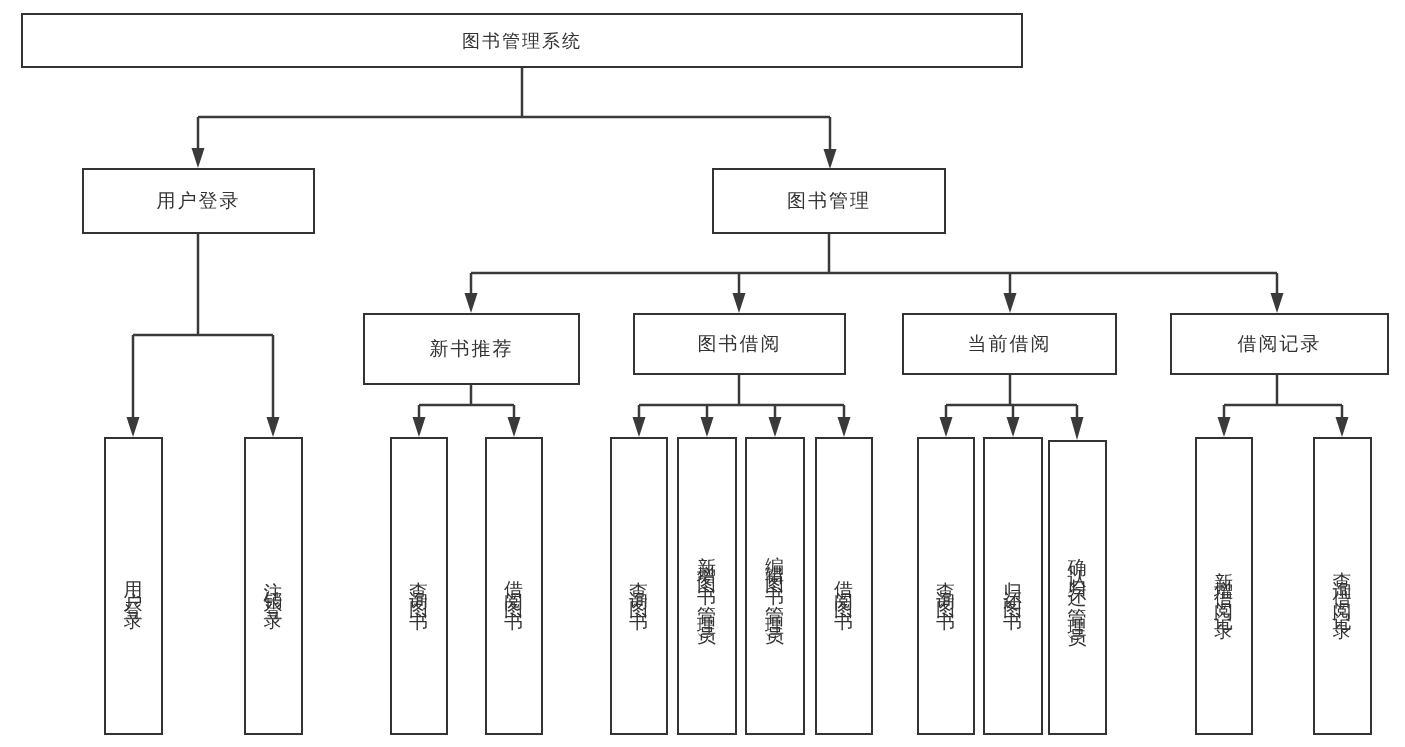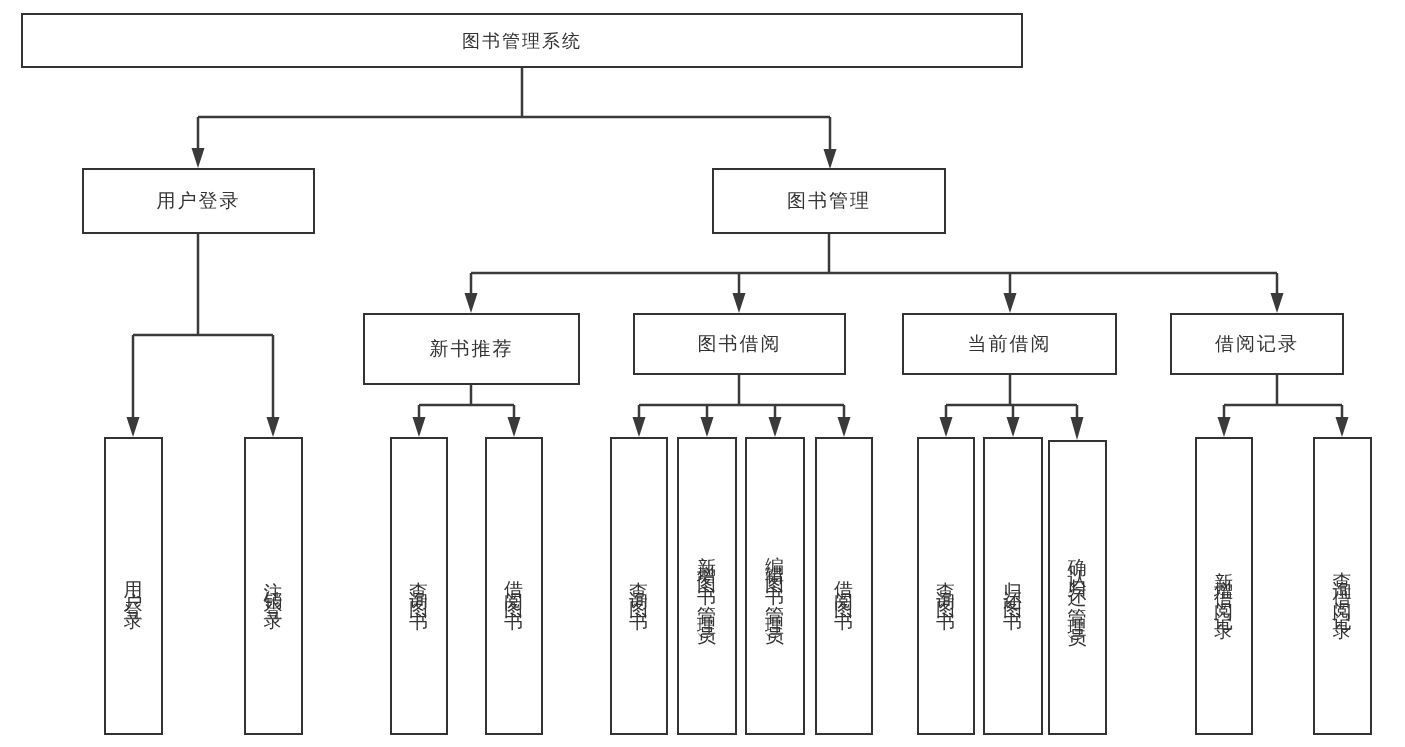--- a/index.html
+++ b/index.html
@@ -122,21 +122,21 @@
 
   <div class="hbox" style="left:363px; top:313px; width:217px; height:72px">
     <span>新书推荐</span>
   </div>
   <div class="hbox" style="left:633px; top:313px; width:213px; height:62px">
     <span>图书借阅</span>
   </div>
   <div class="hbox" style="left:902px; top:313px; width:215px; height:62px">
     <span>当前借阅</span>
   </div>
-  <div class="hbox" style="left:1170px; top:313px; width:174px; height:62px">
+  <div class="hbox" style="left:1170px; top:313px; width:219px; height:62px">
     <span>借阅记录</span>
   </div>
 
   <div class="vbox" style="left:104px; top:437px; width:59px; height:298px">
     <span>用户登录</span>
   </div>
   <div class="vbox" style="left:244px; top:437px; width:59px; height:298px">
     <span>注销登录</span>
   </div>
 

